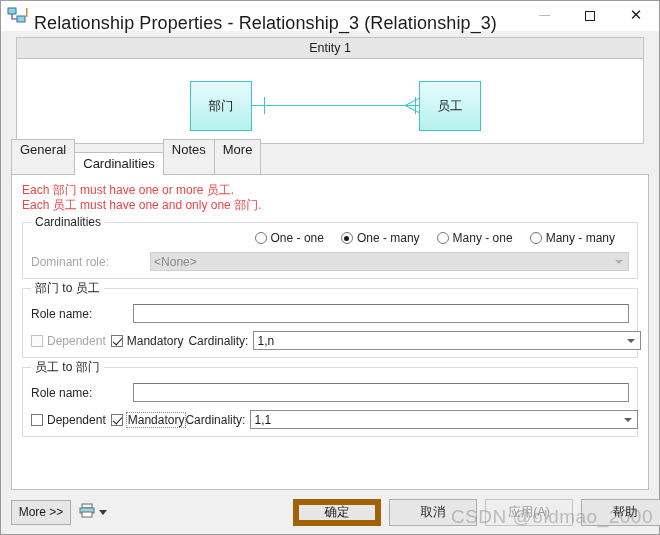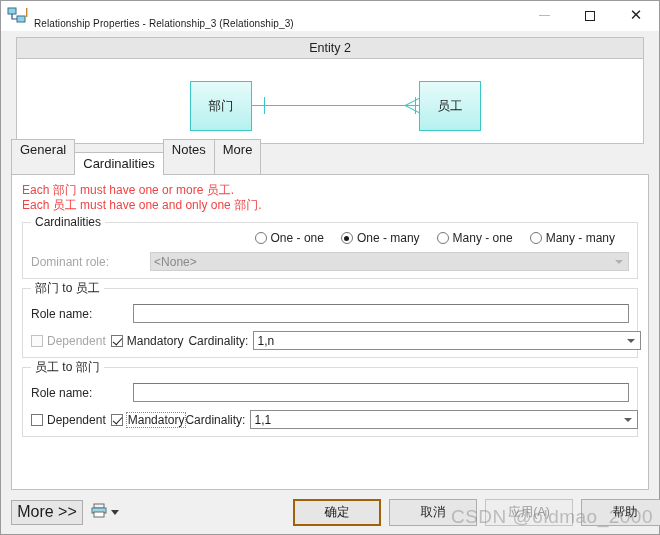--- a/index.html
+++ b/index.html
@@ -26,21 +26,21 @@
     display: flex; align-items: center;
     flex: 0 0 auto;
     border-bottom: 1px solid #ffffff;
   }
   .title-icon {
     width: 22px; height: 22px;
     margin-left: 5px; margin-right: 6px;
     position: relative; flex: 0 0 auto;
   }
   .title-text {
-    font-size: 10px; color: #1b1b1b;
+    font-size: 18px; color: #1b1b1b;
     letter-spacing: .1px; white-space: nowrap; margin-top: 16px;
   }
   .winbtns { margin-left: auto; display: flex; height: 30px; }
   .winbtn {
     width: 46px; height: 30px;
     display: flex; align-items: center; justify-content: center;
     font-size: 13px; color: #222;
   }
   .winbtn.min { color: #b0b0b0; }
   .winbtn .dash { width: 11px; height: 1px; background: #b9b9b9; display:block; }
@@ -240,23 +240,23 @@
     background: #f0f0f0;
     position: relative;
   }
   .btn {
     background: #e6e6e6;
     border: 1px solid #adadad;
     font-size: 12.5px; color: #1b1b1b;
     height: 25px;
     display: flex; align-items: center; justify-content: center;
   }
-  .btn.more { width: 72px; font-size: 16px; }
+  .btn.more { width: 60px; font-size: 12px; }
   .btn.wide { width: 88px; height: 27px; }
-  .btn.default { border: 2px solid #a16207; background: #e6e6e6; }
+  .btn.default { border: 6px solid #a16207; background: #e6e6e6; }
   .btn.disabled { color: #9a9a9a; border-color: #c4c4c4; background: #eeeeee; }
   .printer-wrap {
     margin-left: 8px;
     display: flex; align-items: center; gap: 4px;
   }
   .printer-arrow {
     width: 0; height: 0;
     border-left: 4px solid transparent;
     border-right: 4px solid transparent;
     border-top: 5px solid #3a3a3a;
@@ -300,21 +300,21 @@
       <div class="winbtn">
           <span class="sq"></span>
         </div>
       <div class="winbtn">
           <span class="x">✕</span>
         </div>
     </div>
   </div>
 
   <div class="entity-header">
-    <div class="entity-col">Entity 2</div>
+    <div class="entity-col">Entity 1</div>
   </div>
 
   <div class="diagram">
     <div class="link-line"></div>
     <div class="tick-left"></div>
     <div class="tick-right"></div>
     <div class="crow">
       <svg width="16" height="17" viewBox="0 0 16 17">
         <path d="M16 1 L1 8.5 L16 16" fill="none" stroke="#3cc6c6" stroke-width="1.1"></path>
         <path d="M1 8.5 L16 8.5" fill="none" stroke="#3cc6c6" stroke-width="1.1"></path>

